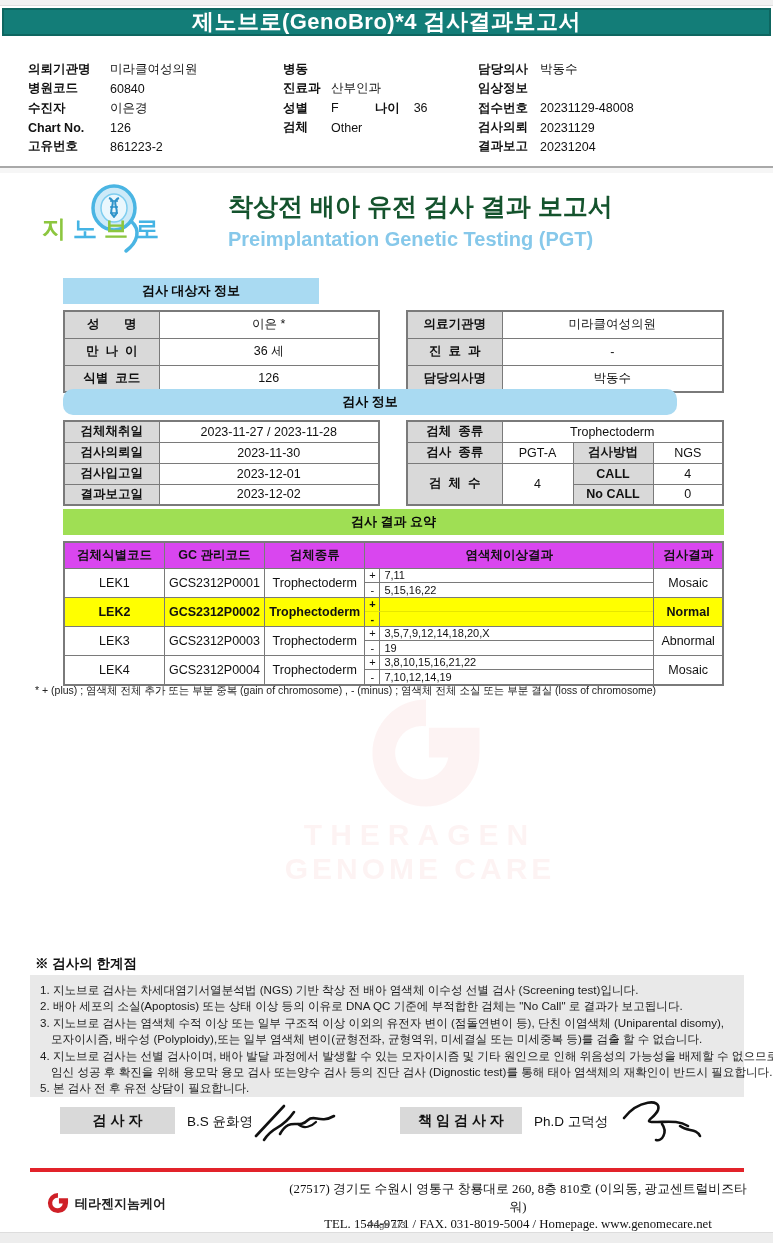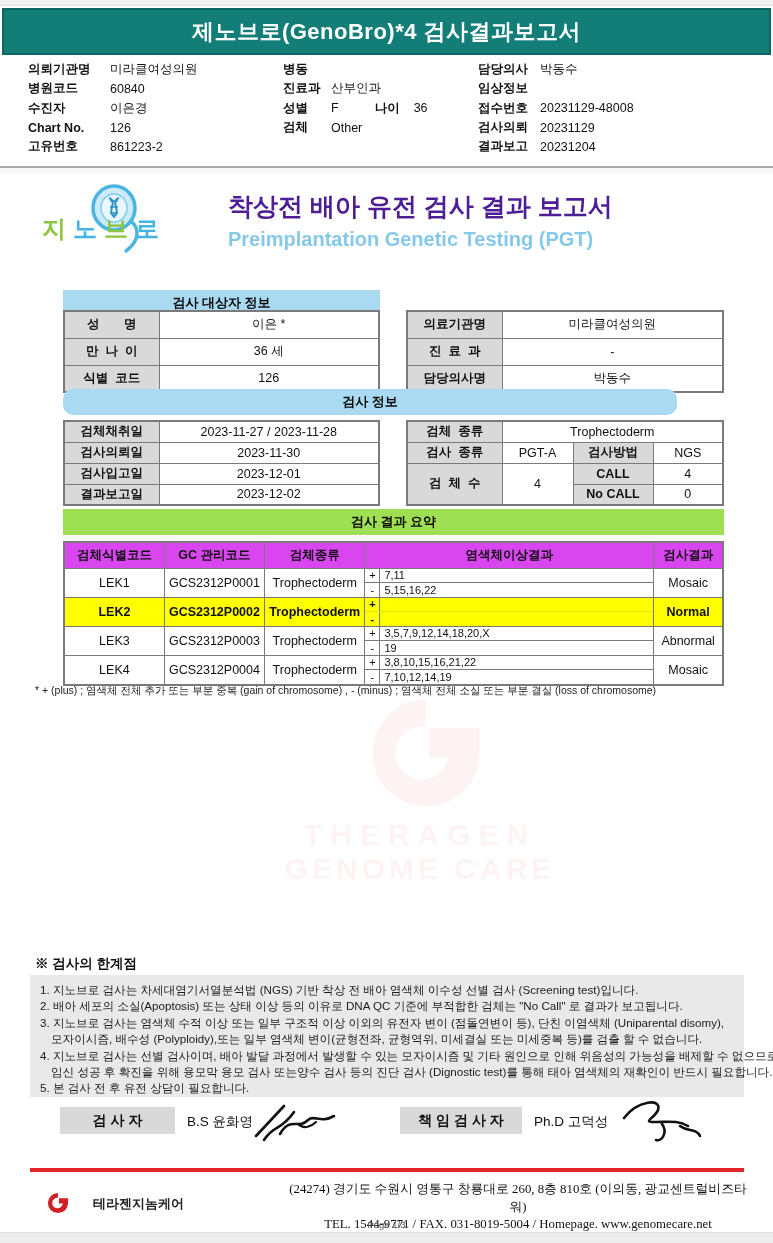--- a/index.html
+++ b/index.html
@@ -7,21 +7,21 @@
   .page {
     position:relative; width:773px; height:1243px; background:#ffffff;
     font-family:"Liberation Sans", sans-serif; color:#111; overflow:hidden;
     margin:0 auto;
   }
   .top-strip { position:absolute; top:0; left:0; width:773px; height:6px; background:#f1f1f1; border-bottom:1px solid #e0e0e0; }
   .bottom-strip { position:absolute; top:1232px; left:0; width:773px; height:11px; background:#ededed; border-top:1px solid #ddd; }
 
   
   .banner {
-    position:absolute; top:8px; left:2px; width:769px; height:47px;
+    position:absolute; top:8px; left:2px; width:769px; height:28px;
     background:#137d78; border:2px solid #0e6membr660; border:2px solid #0e6660;
     display:flex; align-items:center; justify-content:center;
     color:#fff; font-size:22px; font-weight:bold; letter-spacing:0.5px;
   }
 
   
   .hcol { position:absolute; top:60px; font-size:12.5px; }
   .hcol1 { left:28px; }
   .hcol2 { left:283px; }
   .hcol3 { left:478px; }
@@ -34,41 +34,41 @@
   .flabel.inline2 { width:auto; margin-left:36px; margin-right:14px; }
 
   .sep-line { position:absolute; top:166px; left:0; width:773px; height:2px; background:#a9a9a9; }
   .sep-shade { position:absolute; top:168px; left:0; width:773px; height:5px; background:#f6f6f6; }
 
   
   .brand-icon { position:absolute; left:86px; top:184px; }
   .brand-text { position:absolute; left:42px; top:213px; font-size:24px; font-weight:bold; letter-spacing:7px; white-space:nowrap; }
   .bg-green { color:#8cc63f; }
   .bg-blue { color:#45b4e4; }
-  .report-title-ko { position:absolute; left:228px; top:190px; font-size:25px; font-weight:bold; color:#4c1d95; }
+  .report-title-ko { position:absolute; left:228px; top:190px; font-size:25px; font-weight:bold; color:#14532d; }
   .report-title-en { position:absolute; left:228px; top:228px; font-size:20px; font-weight:bold; color:#86c8ea; }
 
   
   .band { position:absolute; height:26px; display:flex; align-items:center; justify-content:center; font-weight:bold; font-size:13px; color:#0a0a0a; }
   .band-blue { background:#a9daf2; }
   .band-green { background:#9fdf54; }
 
   
   table.rtab { border-collapse:collapse; table-layout:fixed; position:absolute; }
   table.rtab td { border:1px solid #7a7a7a; font-size:12.5px; text-align:center; vertical-align:middle; overflow:hidden; }
   table.rtab { border:2px solid #7a7a7a; }
   td.lab { background:#d9d9d9; font-weight:bold; white-space:pre; }
   td.val { background:#fff; }
 
   .tbl-subject { top:310px; left:63px; width:317px; }
   .tbl-subject td { height:27px; }
   .tbl-hospital { top:310px; left:406px; width:318px; }
   .tbl-hospital td { height:27px; }
 
-  .band-subject { top:290px; left:63px; width:317px; }
+  .band-subject { top:278px; left:63px; width:256px; }
   .band-hospital { top:278px; left:406px; width:318px; }
   .band-testinfo { top:389px; left:63px; width:614px;border-radius:10px; }
   .band-summary { top:509px; left:63px; width:661px; }
 
   .tbl-dates { top:420px; left:63px; width:317px; }
   .tbl-dates td { height:21px; }
   .tbl-sample { top:420px; left:406px; width:318px; }
   .tbl-sample td { height:21px; }
 
   
@@ -103,21 +103,21 @@
   .sig-name { position:absolute; font-size:13.5px; top:1113px; }
   .sig-name.examiner { left:187px; }
   .sig-name.supervisor { left:534px; }
   .sig-svg { position:absolute; }
   .sig-svg.examiner { left:250px; top:1096px; }
   .sig-svg.supervisor { left:618px; top:1096px; }
 
   .red-line { position:absolute; left:30px; top:1168px; width:714px; height:4px; background:#e2232a; }
 
   
-  .footer-logo { position:absolute; left:45px; top:1192px; display:flex; align-items:center; gap:24px; }
+  .footer-logo { position:absolute; left:45px; top:1192px; display:flex; align-items:center; gap:6px; }
   .footer-logo-text { font-size:13px; font-weight:bold; color:#222; }
   .footer-address { position:absolute; left:288px; top:1181px; width:460px; text-align:center; font-family:"Liberation Serif", serif; font-size:12.8px; line-height:17.5px; color:#111; }
   .page-number { position:absolute; left:0; top:1219px; width:773px; text-align:center; font-size:9.5px; color:#555; }
 </style>
 </head>
 <body>
 
 <div class="page">
 
   <div class="top-strip"></div>
@@ -433,19 +433,19 @@
 
   <div class="red-line"></div>
 
   <div class="footer-logo">
     <svg width="24" height="24" viewBox="0 0 100 100">
       <path d="M54 4 A42 42 0 1 0 96 46 L96 26 L58 26 L58 48 L74 48 A22 22 0 1 1 54 24 Z" fill="#cf2027"></path>
     </svg>
     <span class="footer-logo-text">테라젠지놈케어</span>
   </div>
   <div class="footer-address">
-    <div>(24274) 경기도 수원시 영통구 창룡대로 260, 8층 810호 (이의동, 광교센트럴비즈타워)</div>
+    <div>(27517) 경기도 수원시 영통구 창룡대로 260, 8층 810호 (이의동, 광교센트럴비즈타워)</div>
     <div>TEL. 1544-9771 / FAX. 031-8019-5004 / Homepage. www.genomecare.net</div>
   </div>
   <div class="page-number">Page 1/3</div>
 
   <div class="bottom-strip"></div>
 </div>
 
 </body></html>

